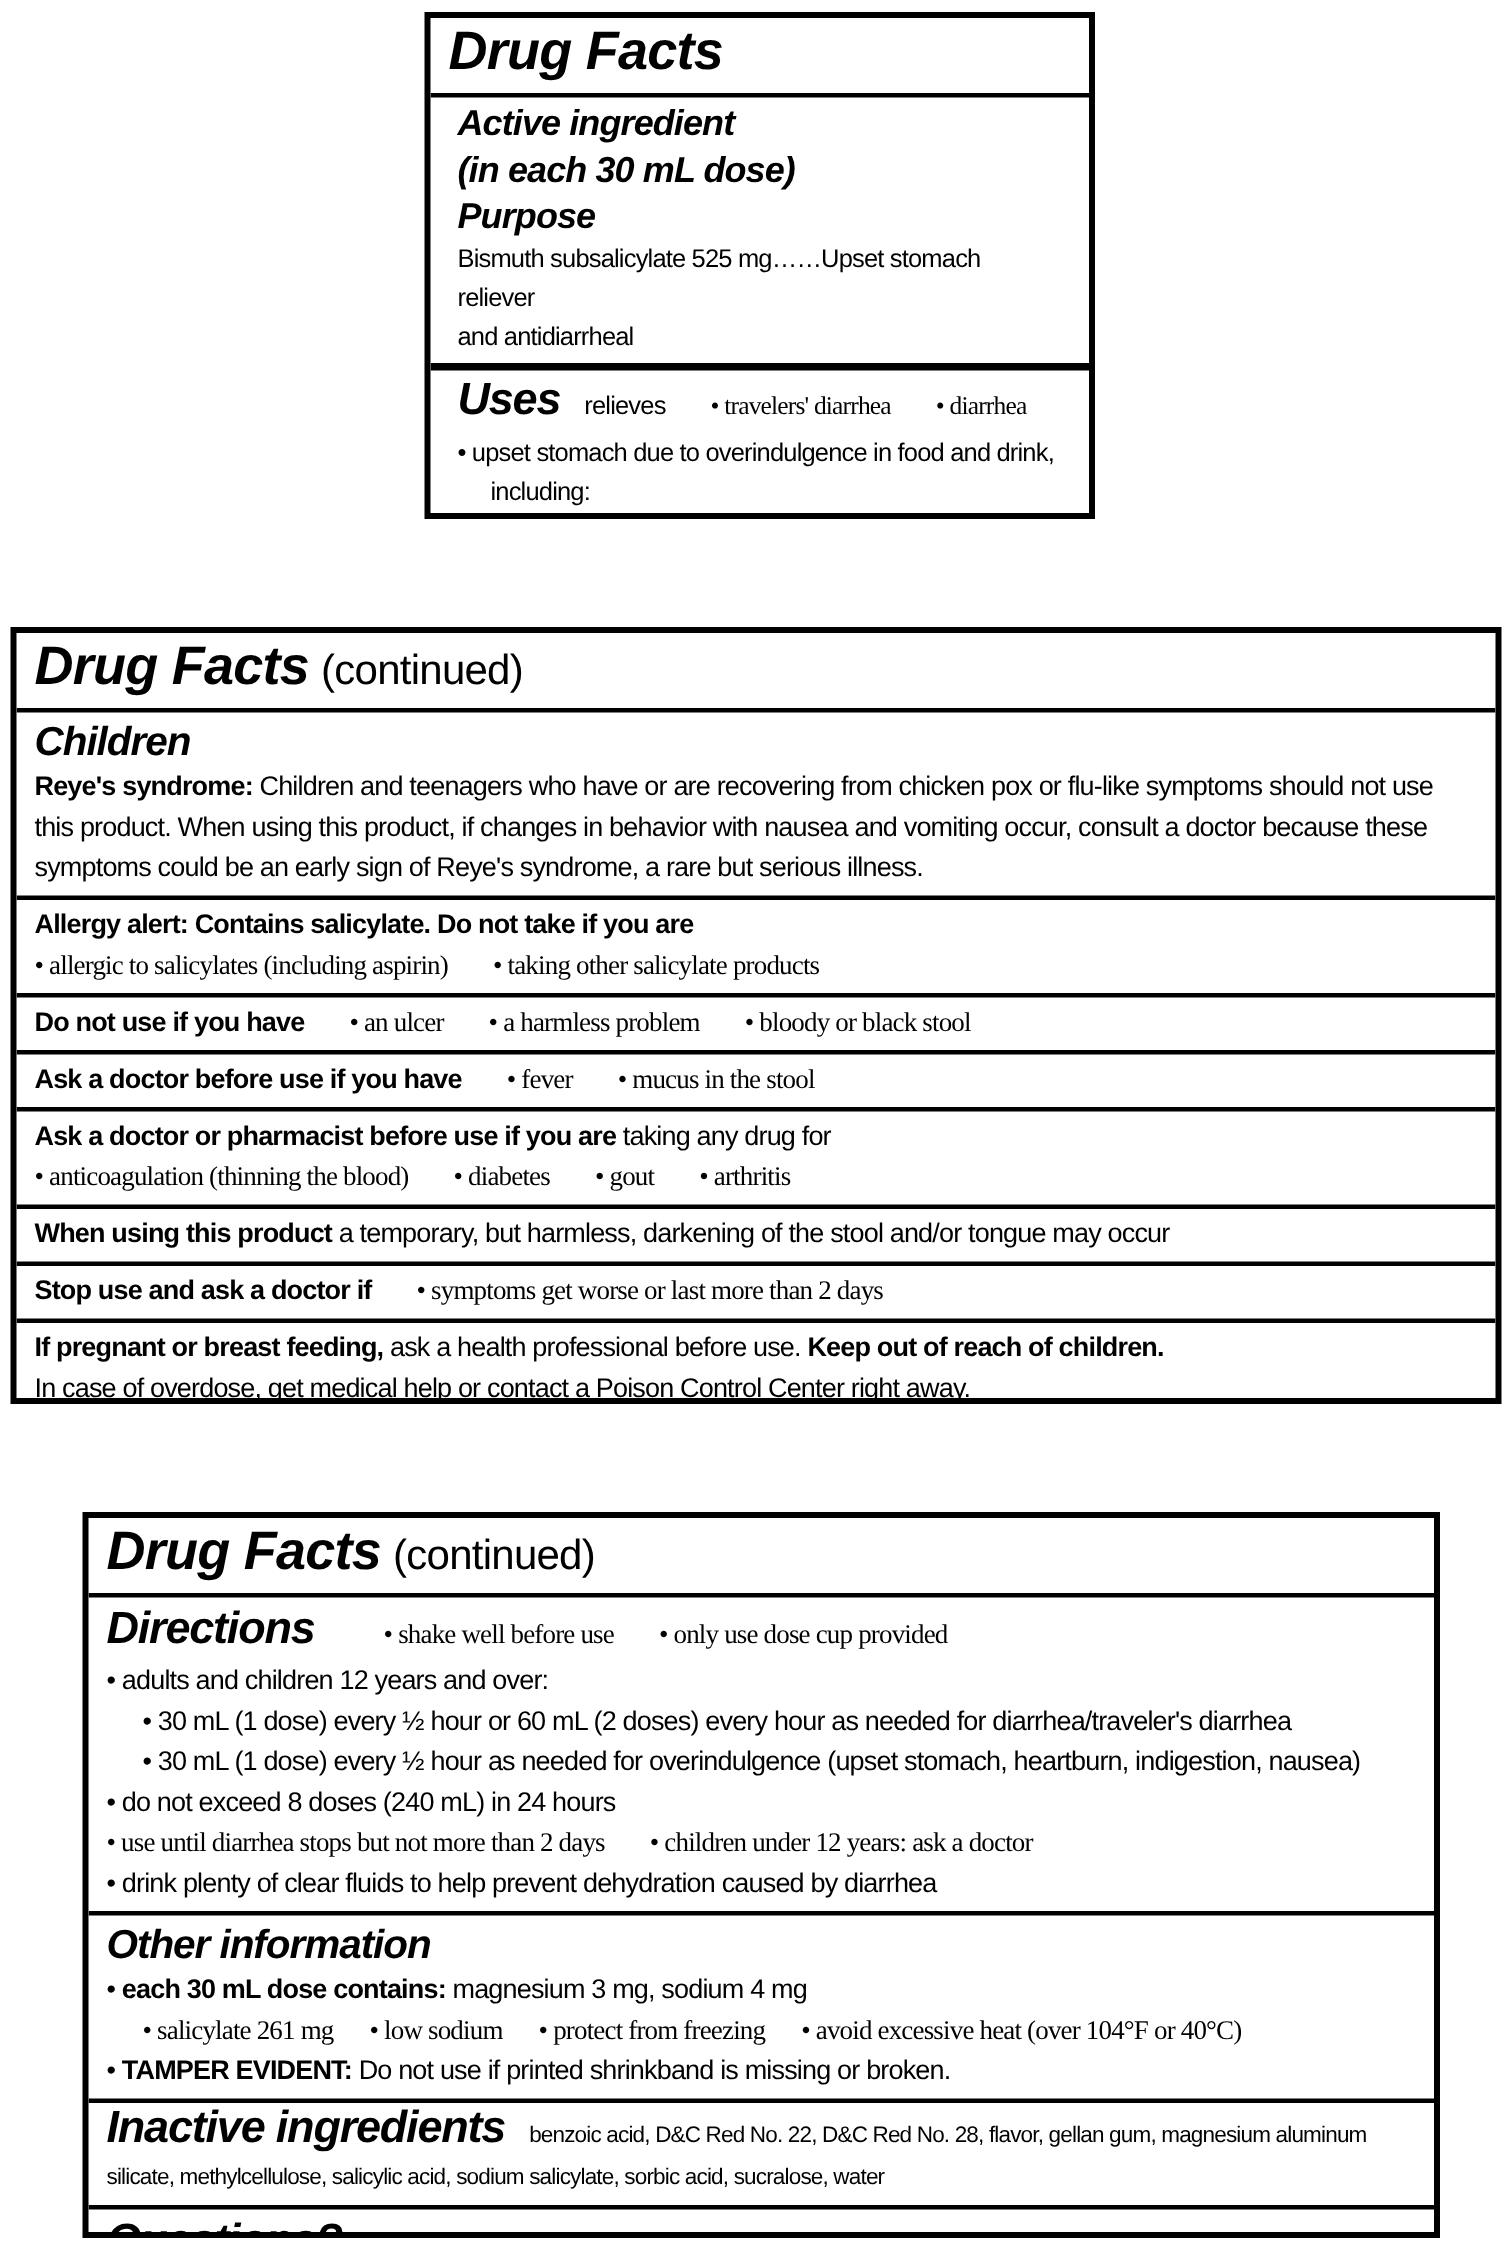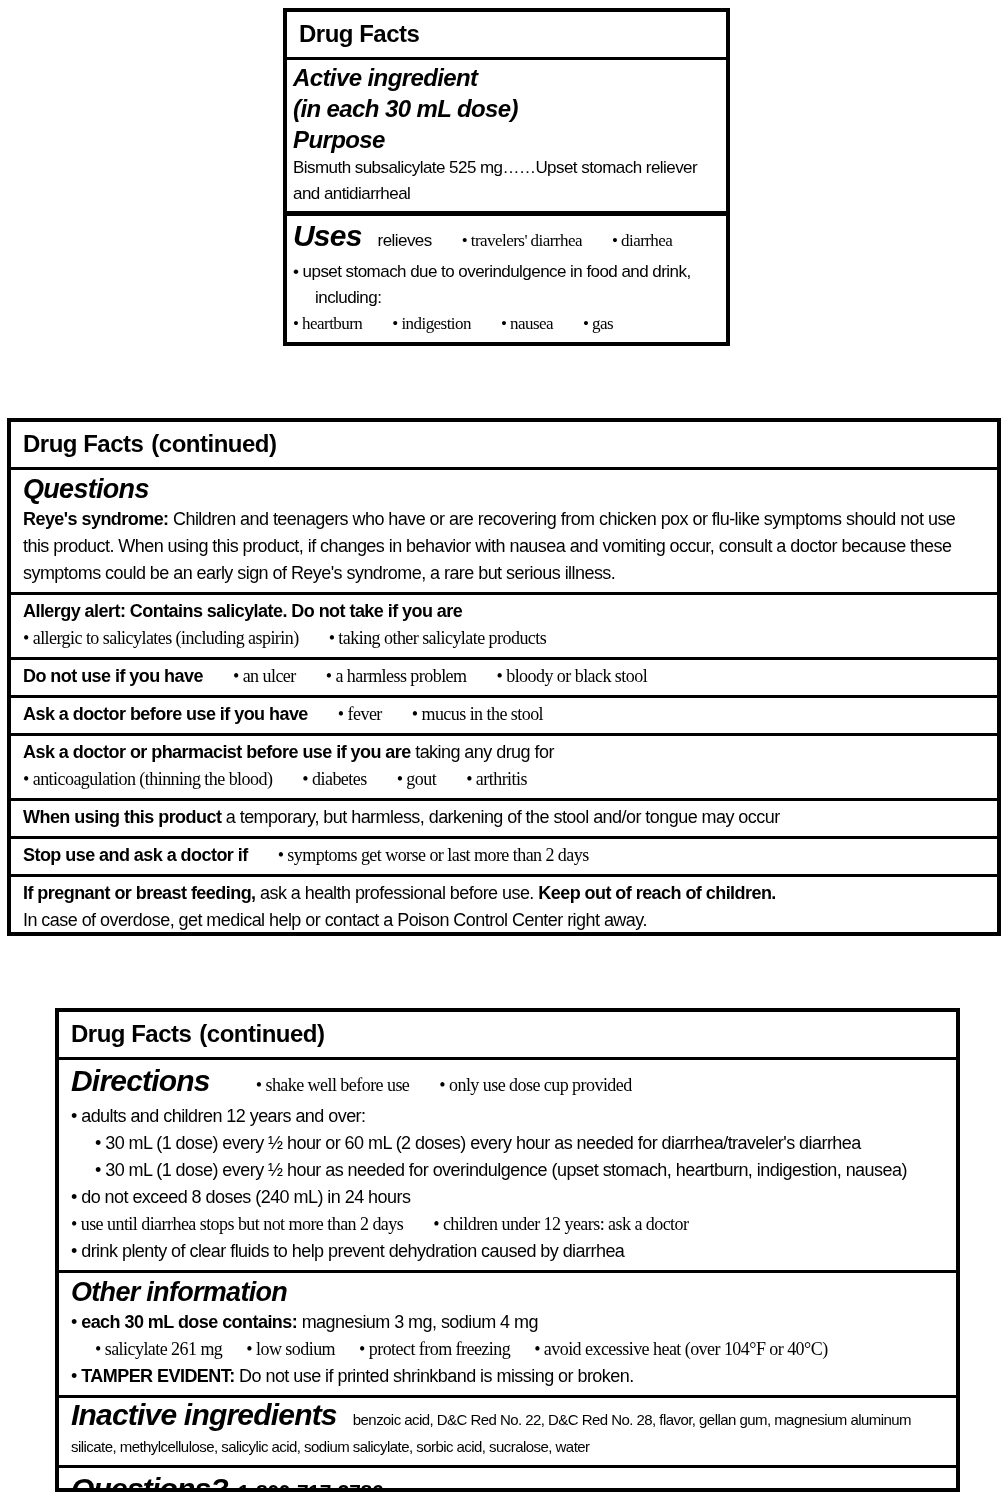--- a/index.html
+++ b/index.html
@@ -7,22 +7,22 @@
   .page{position:relative;width:1008px;height:1500px;background:#fff;overflow:hidden;}
   .panel{position:absolute;box-sizing:border-box;border:4px solid #000;background:#fff;overflow:hidden;}
   #panel-top{left:283px;top:8px;width:447px;height:338px;}
   #panel-warnings{left:7px;top:418px;width:994px;height:518px;}
   #panel-directions{left:55px;top:1008px;width:905px;height:484px;}
 
   .rule{height:3px;background:#000;}
   .rule.thick{height:5px;}
 
   .hdr{padding:5px 12px 3px;line-height:34px;white-space:nowrap;}
-  .df-title{font-size:24px;font-weight:700;letter-spacing:-0.5px;}
-  .df-cont{font-size:24px;font-weight:700;letter-spacing:-0.5px;margin-left:8px;}
+  .df-title{font-size:36px;font-weight:700;font-style:italic;letter-spacing:-0.5px;}
+  .df-cont{font-size:28px;font-weight:400;letter-spacing:-0.5px;margin-left:8px;}
 
   .sec{padding:3px 12px 5px;font-size:18px;line-height:27px;letter-spacing:-0.55px;position:relative;}
   .sec.rel{position:relative;}
 
   .h-big{font-size:30px;font-weight:700;font-style:italic;letter-spacing:-0.8px;margin-right:16px;}
   .h-sec{display:block;font-size:27px;font-weight:700;font-style:italic;letter-spacing:-0.7px;line-height:33px;}
   .bld{font-weight:700;}
 
   
   .b{display:block;padding-left:22px;text-indent:-22px;}
@@ -33,21 +33,21 @@
   
   .ib{white-space:nowrap;margin-left:30px;font-family:Liberation Serif, serif;}
   .ib::before{content:"\2022\a0 ";}
   .ib.ibf{margin-left:0;}
   .gap-sm .ib{margin-left:24px;margin-top:32px;}
 
   .uses-line{line-height:36px;}
   .dir-line{line-height:36px;}
 
   
-  #panel-top .sec{font-size:17px;line-height:26px;padding:2px 6px 4px;}
+  #panel-top .sec{font-size:17px;line-height:26px;padding:2px 18px 4px;}
   .h-ai{display:block;font-size:24px;font-weight:700;font-style:italic;letter-spacing:-0.6px;line-height:31px;}
   .ai-row2{display:flex;justify-content:space-between;align-items:baseline;flex-direction:column;}
   .txt-right{display:block;text-align:left;}
 
   .arrow-icon{position:absolute;right:12px;bottom:9px;width:0;height:0;
     border-left:17px solid #000;border-top:10px solid transparent;border-bottom:10px solid transparent;}
 
   .inact-text{font-size:15px;}
   .q-phone{font-size:21px;font-weight:700;letter-spacing:-0.3px;}
   .q-row{line-height:34px;padding:4px 12px 6px;}
@@ -90,21 +90,21 @@
     </div>
   </section>
 
   <section class="panel" id="panel-warnings">
     <div class="hdr">
       <span class="df-title">Drug Facts</span><span class="df-cont">(continued)</span>
     </div>
     <div class="rule"></div>
 
     <div class="sec">
-      <span class="h-sec">Questions</span>
+      <span class="h-sec">Children</span>
       <div>
         <span class="bld">Reye's syndrome:</span><span> Children and teenagers who have or are recovering from chicken pox or flu-like symptoms should not use this product. When using this product, if changes in behavior with nausea and vomiting occur, consult a doctor because these symptoms could be an early sign of Reye's syndrome, a rare but serious illness.</span>
       </div>
     </div>
     <div class="rule"></div>
 
     <div class="sec">
       <span class="bld" style="display:block;">Allergy alert: Contains salicylate. Do not take if you are</span>
       <div>
         <span class="ib ibf">allergic to salicylates (including aspirin)</span><span class="ib">taking other salicylate products</span>

